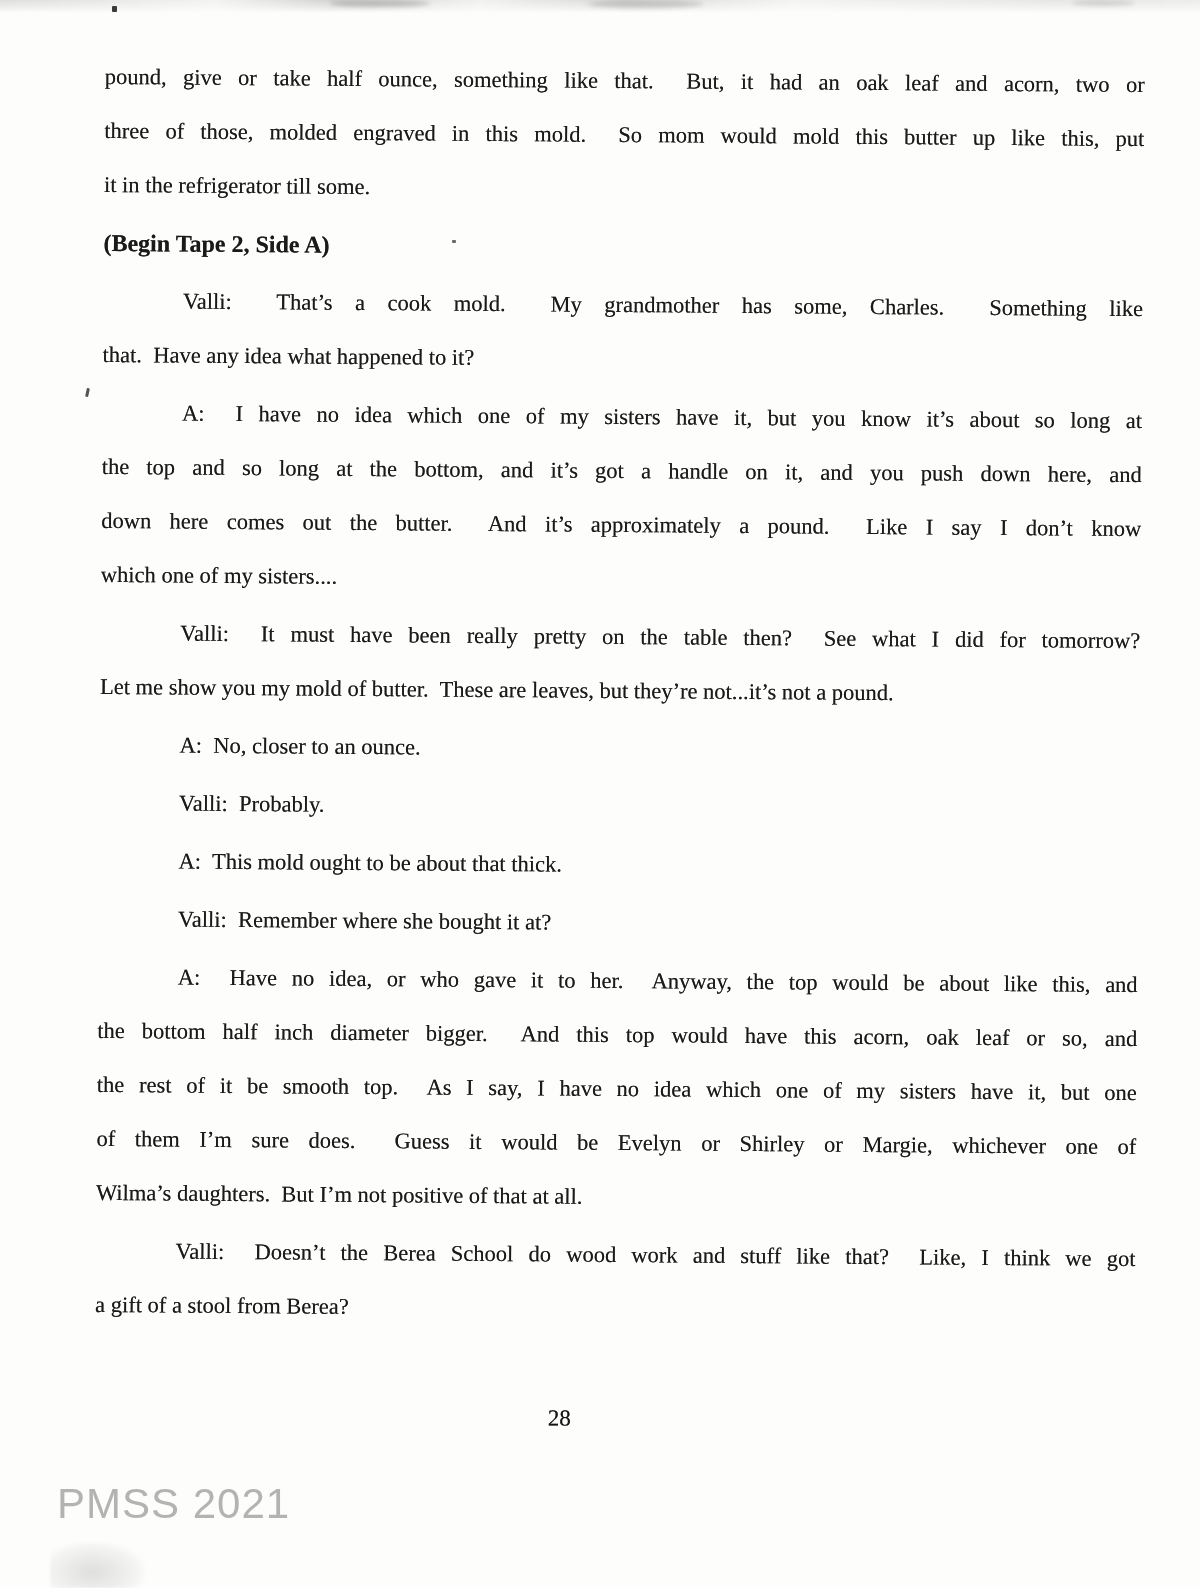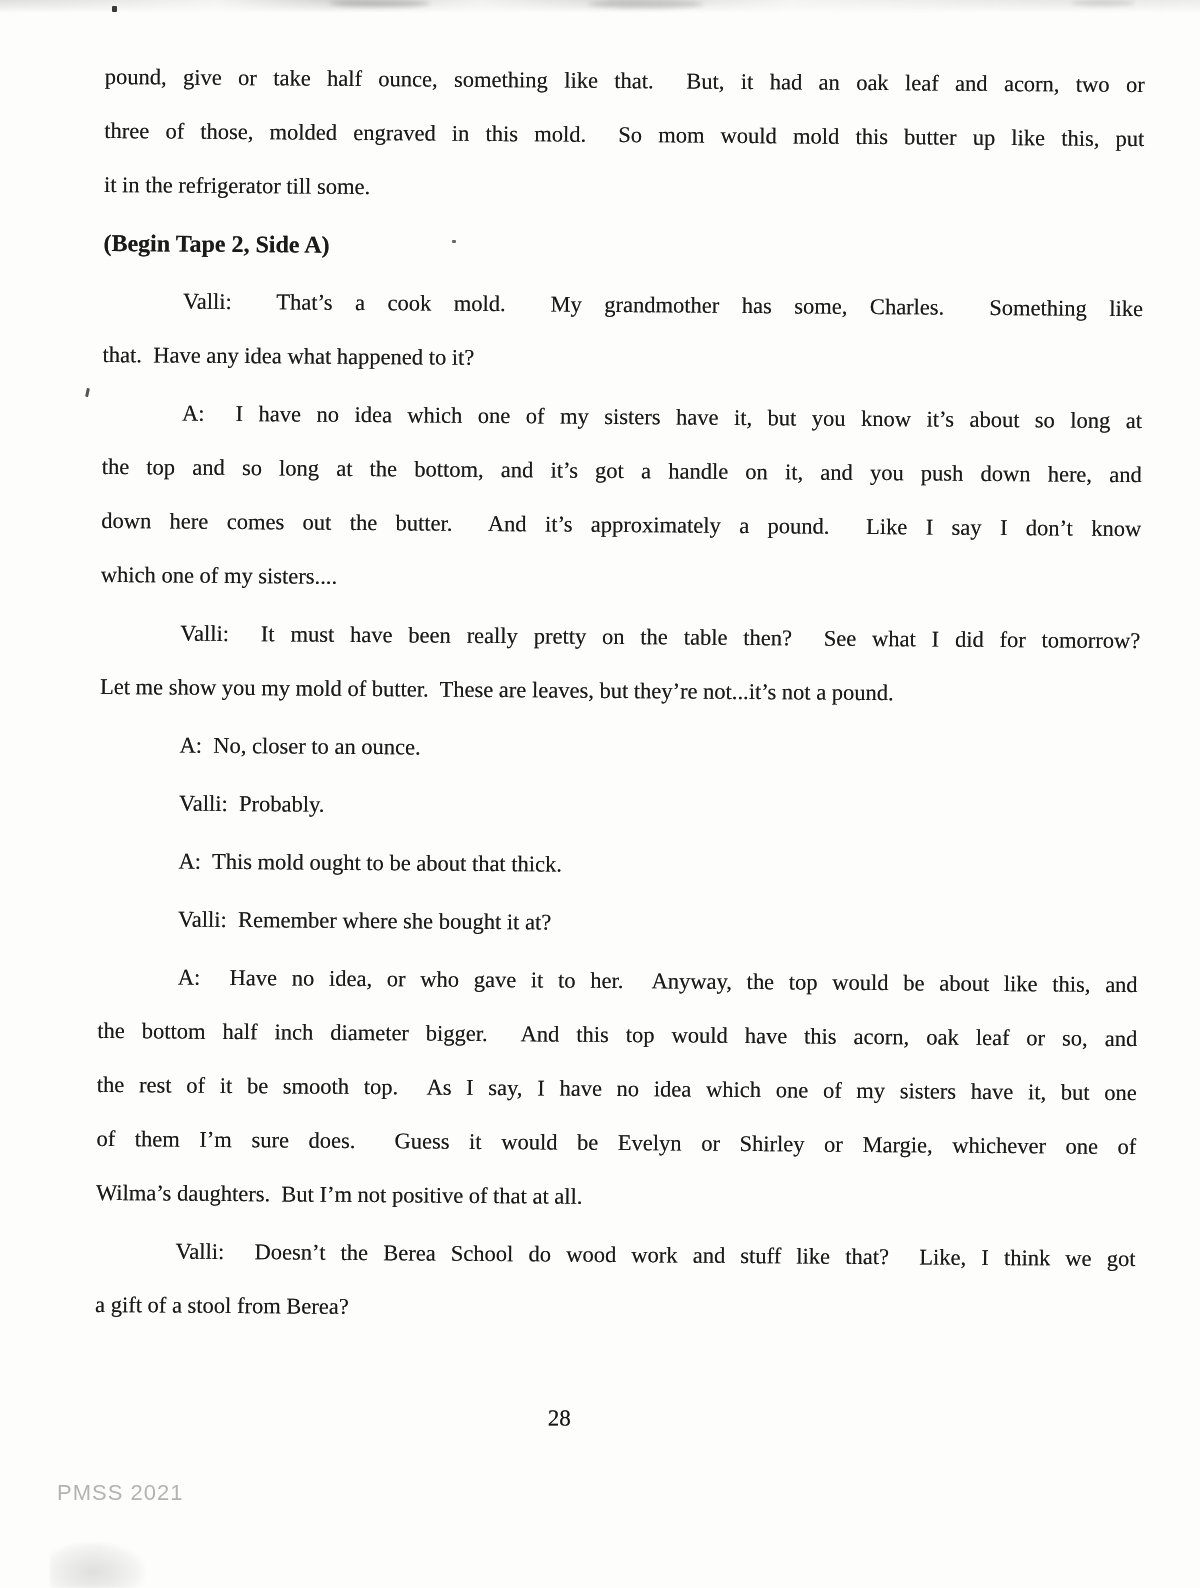--- a/index.html
+++ b/index.html
@@ -81,21 +81,21 @@
     text-align: center;
     font-size: 23px;
     color: #161616;
     text-shadow: 0 0 0.5px rgba(10,10,10,0.6);
   }
   .watermark {
     position: absolute;
     left: 57px;
     top: 1480px;
     font-family: "Liberation Sans", "DejaVu Sans", sans-serif;
-    font-size: 22px;
+    font-size: 42px;
     letter-spacing: 1px;
     color: #b3b3b2;
   }
   .blob-bottom-left {
     position: absolute;
     left: 50px;
     top: 1542px;
     width: 95px;
     height: 46px;
     background: radial-gradient(ellipse at 45% 65%, rgba(168,168,162,0.35), rgba(180,180,175,0.12) 60%, transparent 75%);

